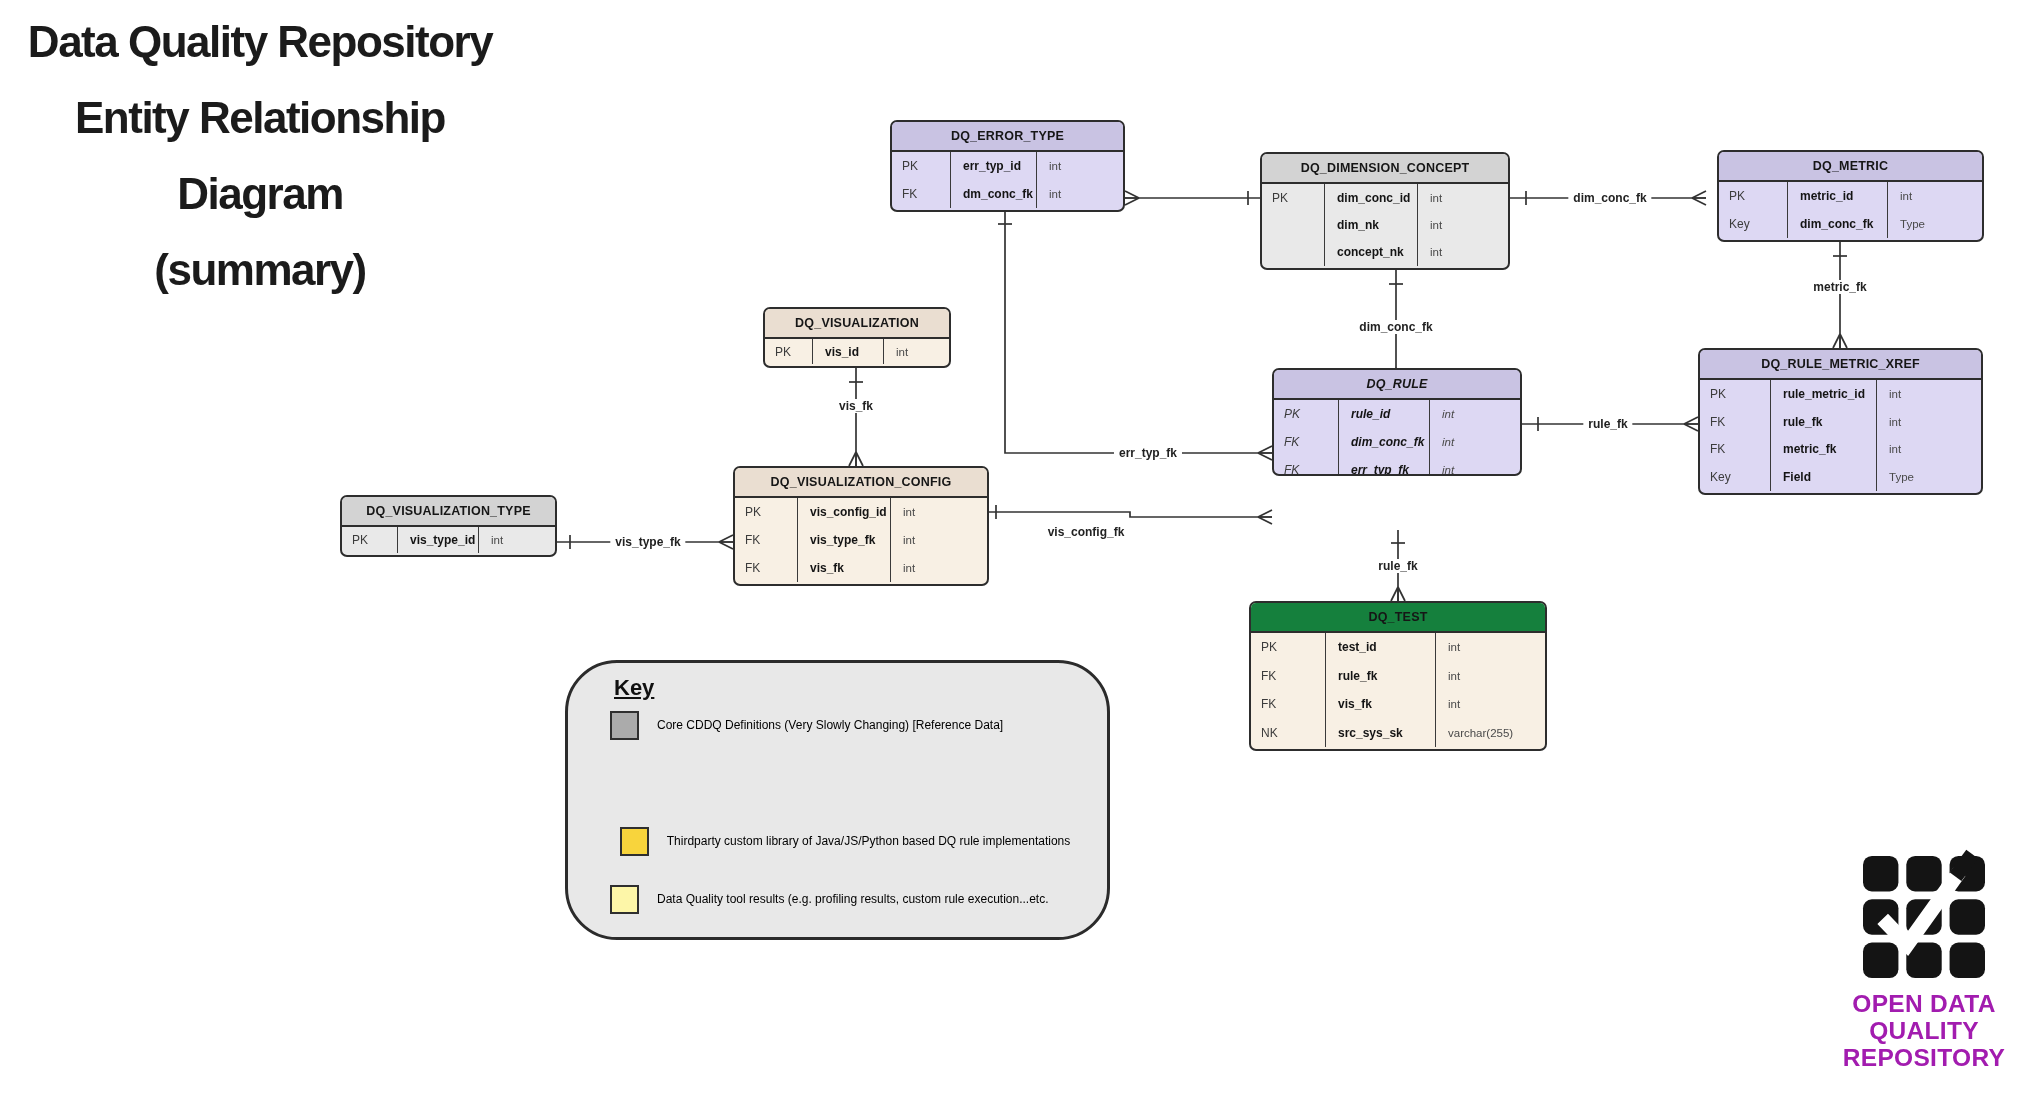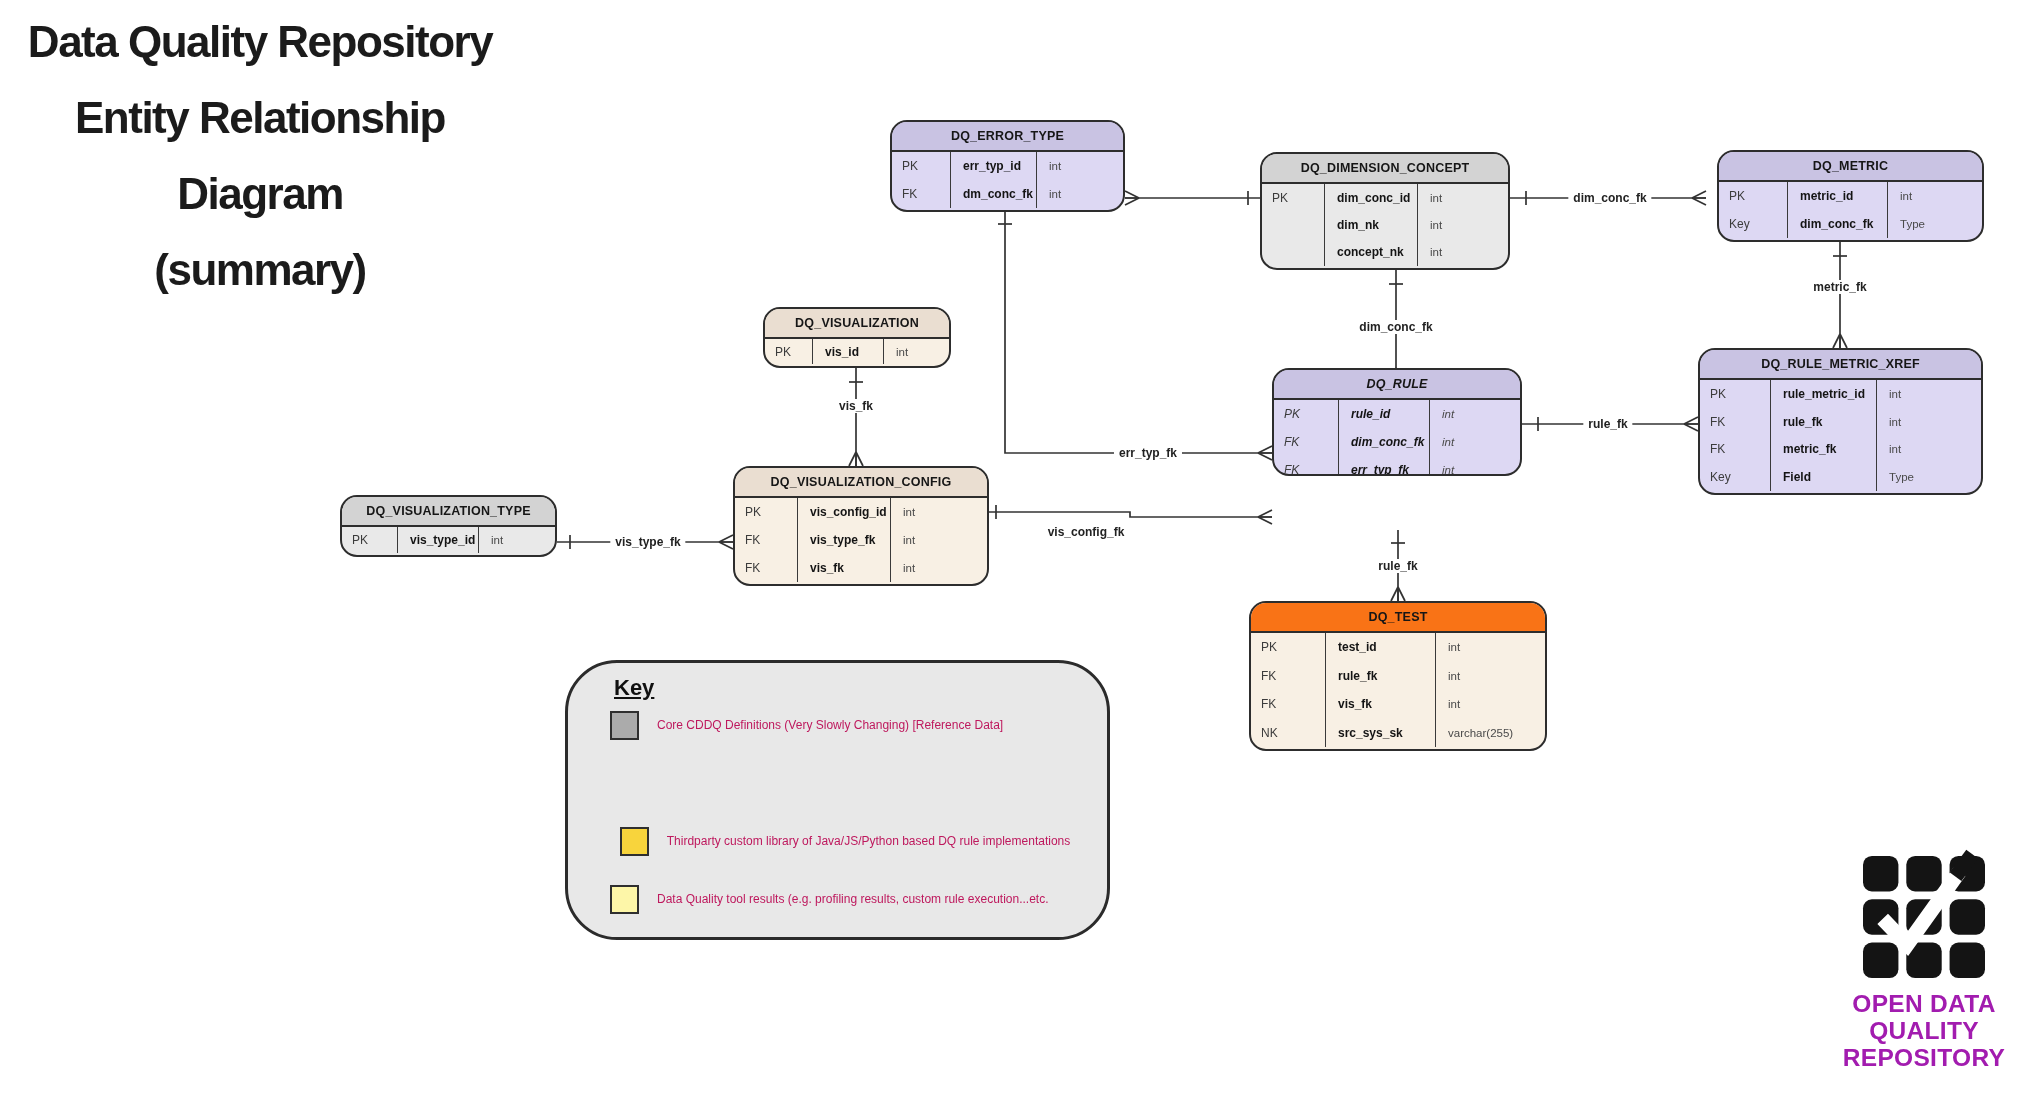--- a/index.html
+++ b/index.html
@@ -14,21 +14,21 @@
   }
   .title-line { font-size:44px; line-height:76px; }
 
   
   #connector-layer { position:absolute; left:0; top:0; width:2043px; height:1100px; z-index:1; pointer-events:none; }
   #entity-layer   { position:absolute; left:0; top:0; width:2043px; height:1100px; z-index:2; pointer-events:none; }
   #label-layer    { position:absolute; left:0; top:0; width:2043px; height:1100px; z-index:3; pointer-events:none; }
 
   .entity {
     position:absolute; box-sizing:border-box; border:2px solid #2d2d2d;
-    border-radius:17px; overflow:hidden; background:#fff;
+    border-radius:7px; overflow:hidden; background:#fff;
   }
   .entity-header {
     height:30px; box-sizing:border-box; border-bottom:2px solid #2d2d2d;
     display:flex; align-items:center; justify-content:center;
     font-size:12.5px; font-weight:700; color:#161616; letter-spacing:0.2px;
   }
   .erow { display:grid; align-items:stretch; }
   .ckey  { display:flex; align-items:center; padding-left:10px; font-size:12px; color:#3c3c3c; }
   .cname {
     display:flex; align-items:center; padding-left:12px; font-size:12px; font-weight:700; color:#141414;
@@ -45,21 +45,21 @@
   .key-box {
     position:absolute; left:565px; top:660px; width:545px; height:280px; box-sizing:border-box;
     background:#e8e8e8; border:3px solid #2b2b2b; border-radius:52px; z-index:2;
   }
   .key-title {
     position:absolute; left:46px; top:12px; font-size:22px; font-weight:700;
     text-decoration:underline; color:#111;
   }
   .key-item { position:absolute; left:42px; width:470px; display:flex; align-items:center; gap:18px; }
   .key-swatch { width:29px; height:29px; box-sizing:border-box; border:2px solid #2f2f2f; flex:0 0 auto; }
-  .key-text { font-size:12px; color:#be185d; line-height:1.4; }
+  .key-text { font-size:12px; color:#000000; line-height:1.4; }
 
   
   .logo { position:absolute; left:1826px; top:856px; width:196px; text-align:center; z-index:2; }
   .logo svg { width:122px; height:122px; overflow:visible; }
   .logo-text { font-size:24.5px; font-weight:800; color:#a21caf; line-height:27px; letter-spacing:0.3px; margin-top:8px; }
 </style>
 </head>
 <body>
 
 <div class="title-block">
@@ -219,21 +219,21 @@
     </div>
     <div class="entity" style="left: 340px; top: 495px; width: 217px; height: 62px; background: rgb(233, 233, 233);">
       <div class="entity-header" style="background: rgb(211, 211, 211);">DQ_VISUALIZATION_TYPE</div>
       <div class="erow" style="grid-template-columns: 55px 82px 1fr; height: 26px;">
         <span class="ckey">PK</span>
         <span class="cname">vis_type_id</span>
         <span class="ctype">int</span>
       </div>
     </div>
     <div class="entity" style="left: 1249px; top: 601px; width: 298px; height: 150px; background: rgb(248, 240, 228);">
-      <div class="entity-header" style="background: #f97316;">DQ_TEST</div>
+      <div class="entity-header" style="background: #15803d;">DQ_TEST</div>
       <div class="erow" style="grid-template-columns: 74px 111px 1fr; height: 28.5px;">
         <span class="ckey">PK</span>
         <span class="cname">test_id</span>
         <span class="ctype">int</span>
       </div>
       <div class="erow" style="grid-template-columns: 74px 111px 1fr; height: 28.5px;">
         <span class="ckey">FK</span>
         <span class="cname">rule_fk</span>
         <span class="ctype">int</span>
       </div>

